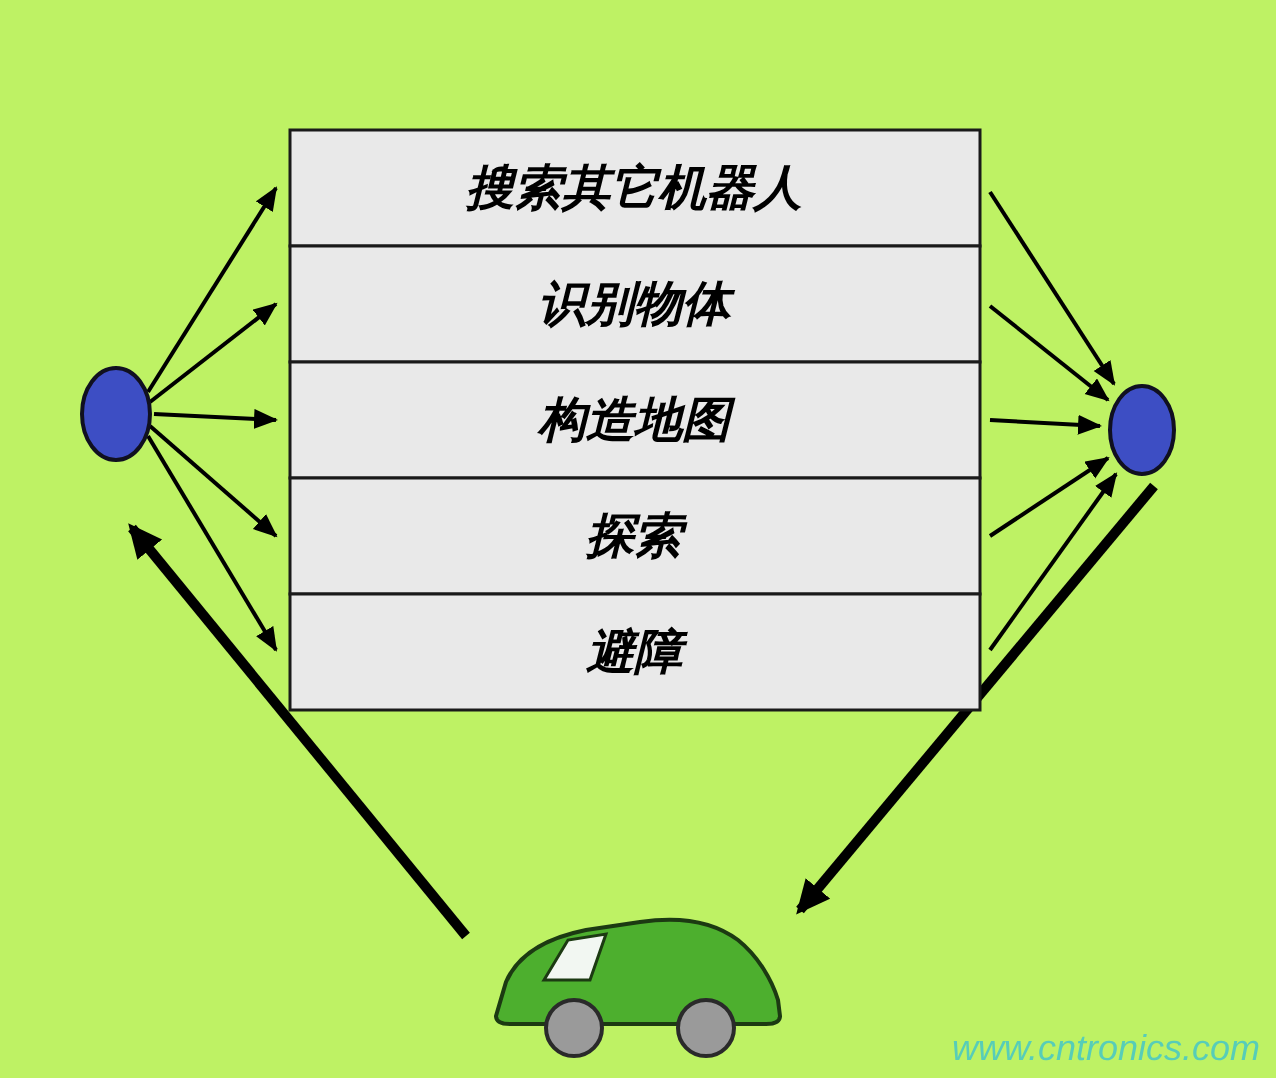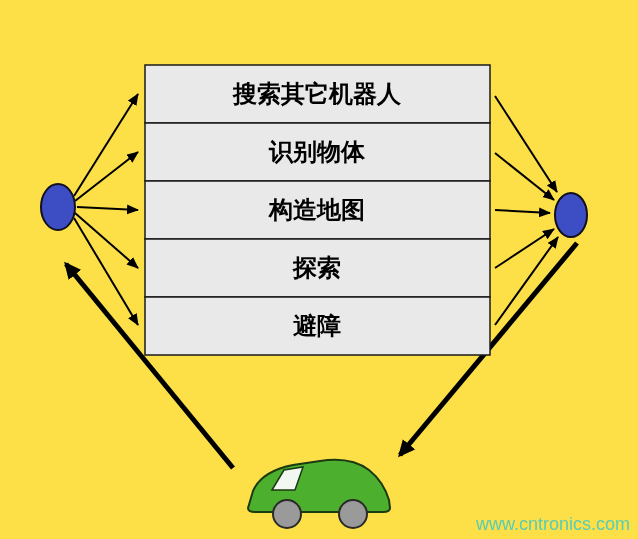--- a/index.html
+++ b/index.html
@@ -5,22 +5,23 @@
   html, body {
     margin: 0;
     padding: 0;
     background: #ffffff;
     font-family: "Liberation Sans", sans-serif;
   }
   #stage {
     position: relative;
     width: 638px;
     height: 539px;
-    background: #fde047;
+    background: #bef264;
     overflow: hidden;
+    font-style: italic;
   }
   svg { display: block; }
   .behavior-box {
     stroke: #1a1a1a;
     stroke-width: 1.5;
   }
   .behavior-label {
     font-family: "Liberation Sans", sans-serif;
     font-size: 24px;
     font-weight: bold;

